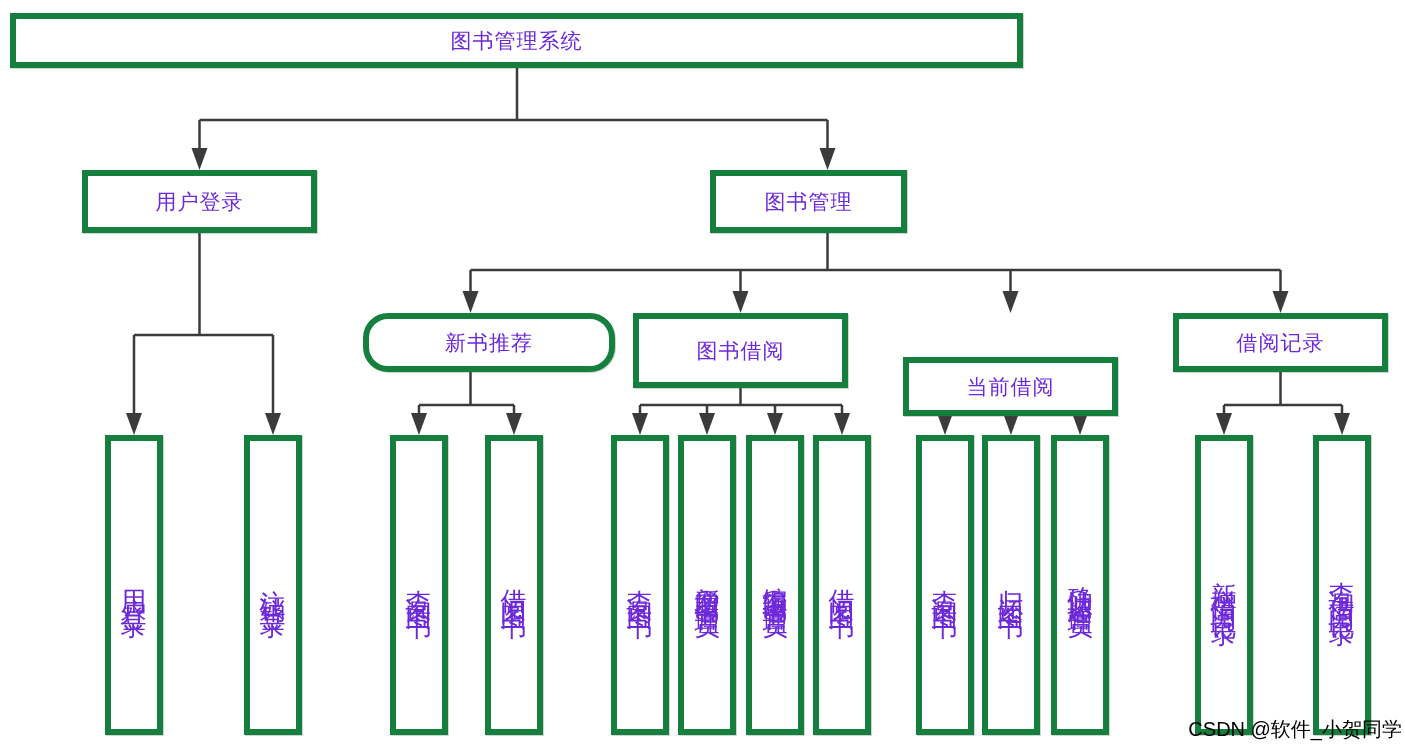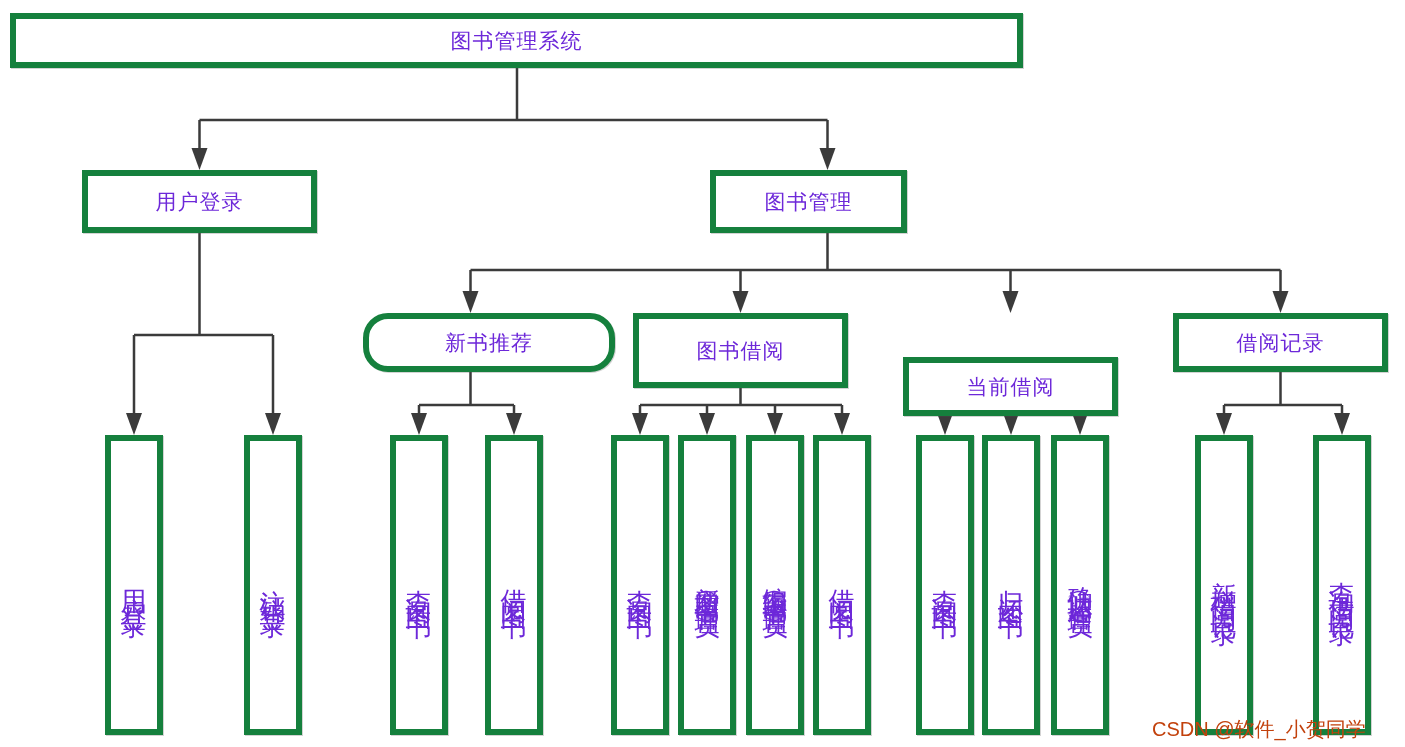--- a/index.html
+++ b/index.html
@@ -42,22 +42,23 @@
     line-height: 1;
   }
   .vbox.tight { letter-spacing: 4px; font-size: 25px; }
   .watermark {
     position: absolute;
     left: 1152px;
     top: 716px;
     width: 250px;
     z-index: 3;
     font-size: 20px;
-    color: #c2410c;
+    color: #000000;
     white-space: nowrap;
+    text-align: right;
   }
 </style>
 </head>
 <body>
 
 <div class="stage">
 
   <svg class="connectors" viewBox="0 0 1405 747" xmlns="http://www.w3.org/2000/svg">
     <g stroke="#3b3b3b" stroke-width="2.5" fill="none">
 

